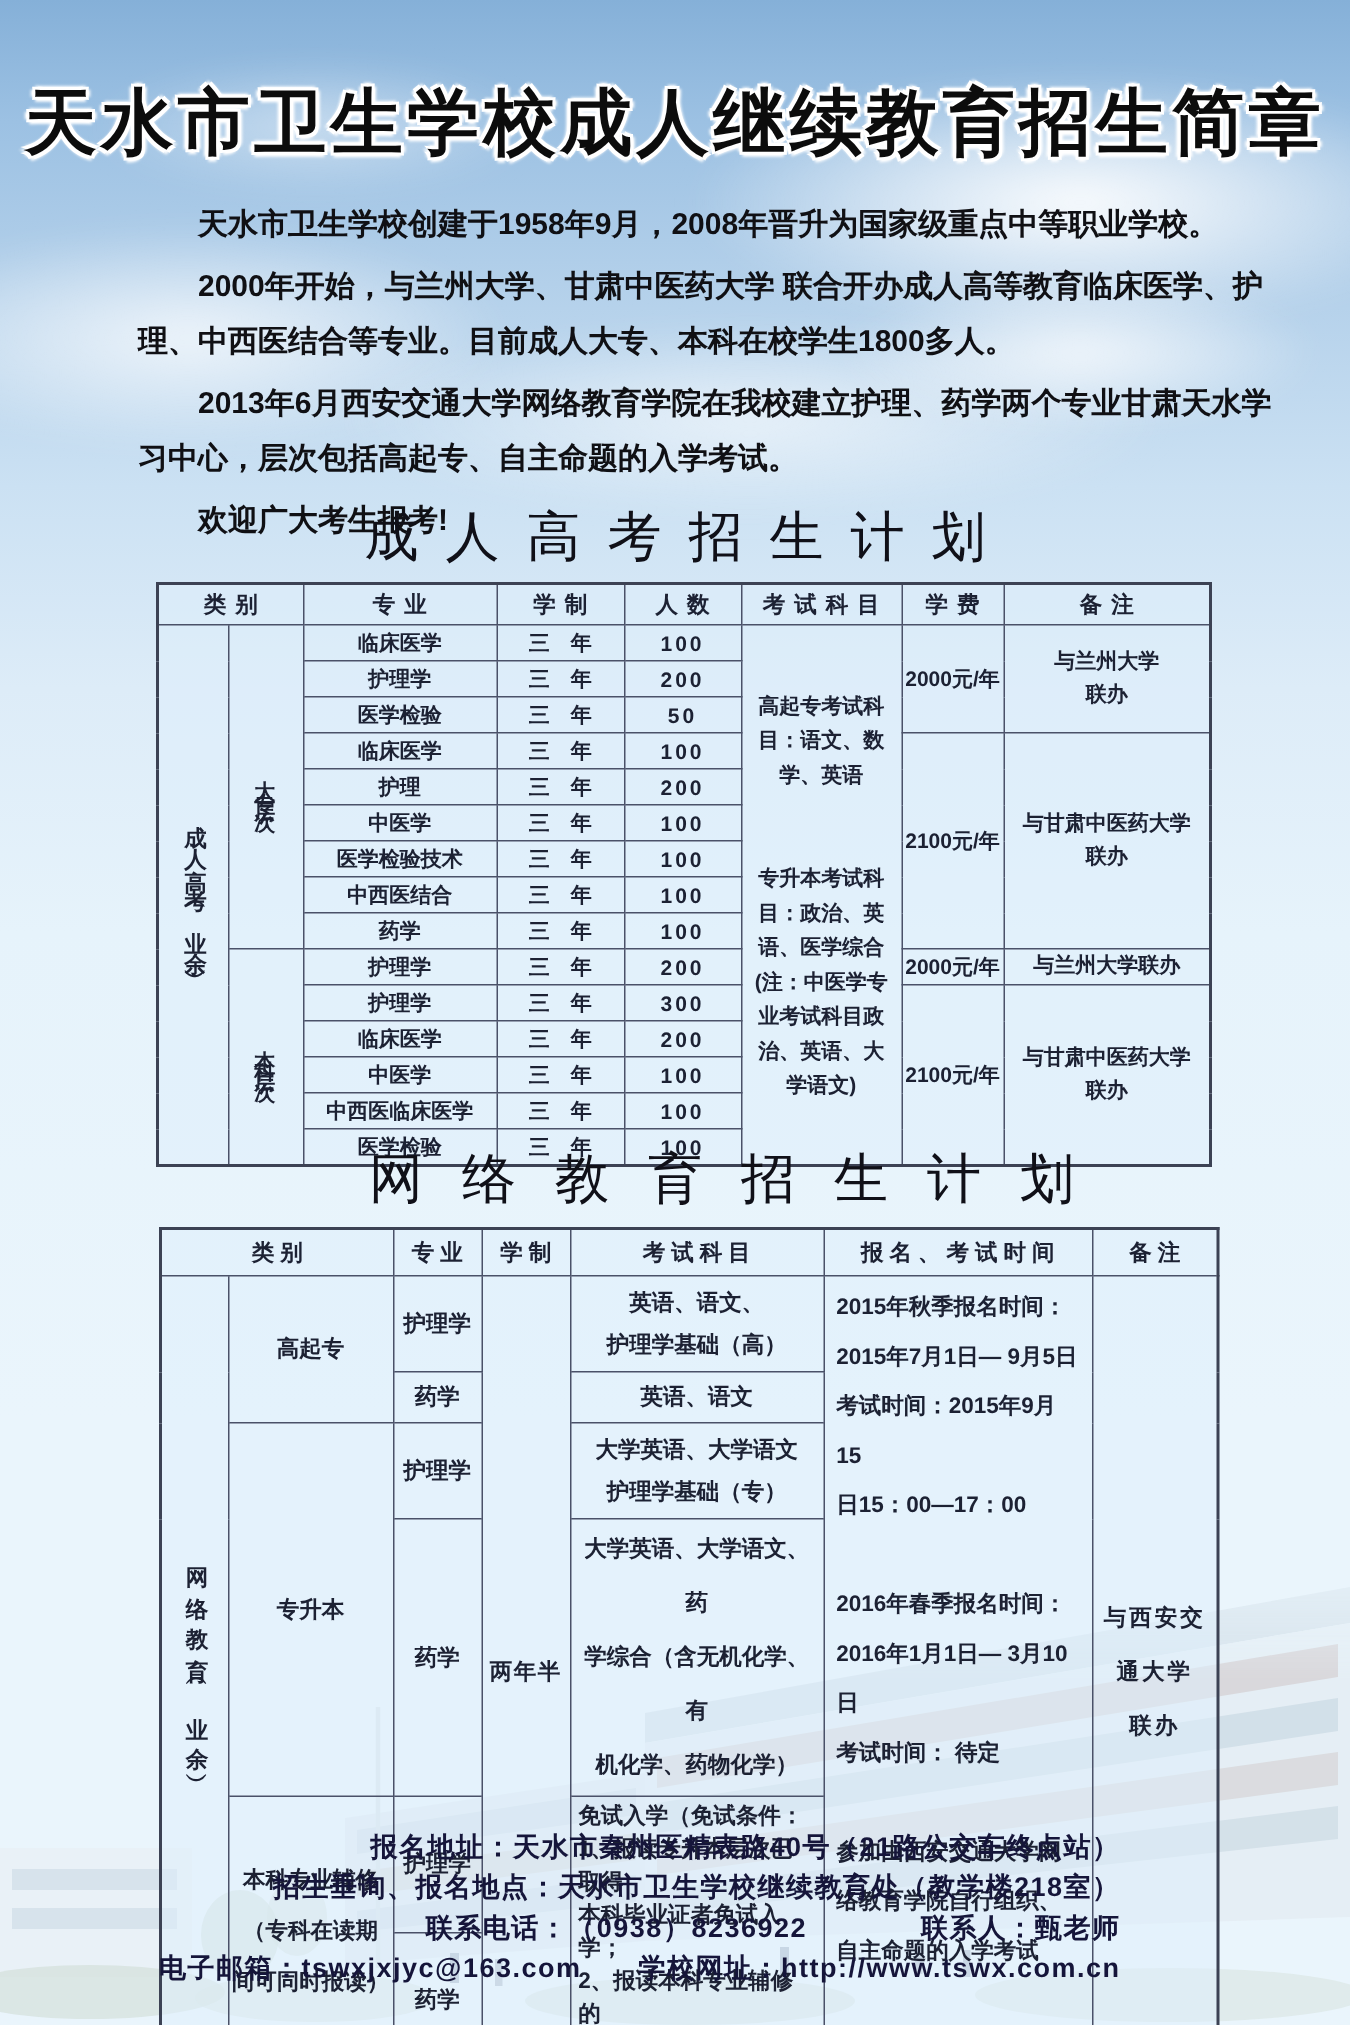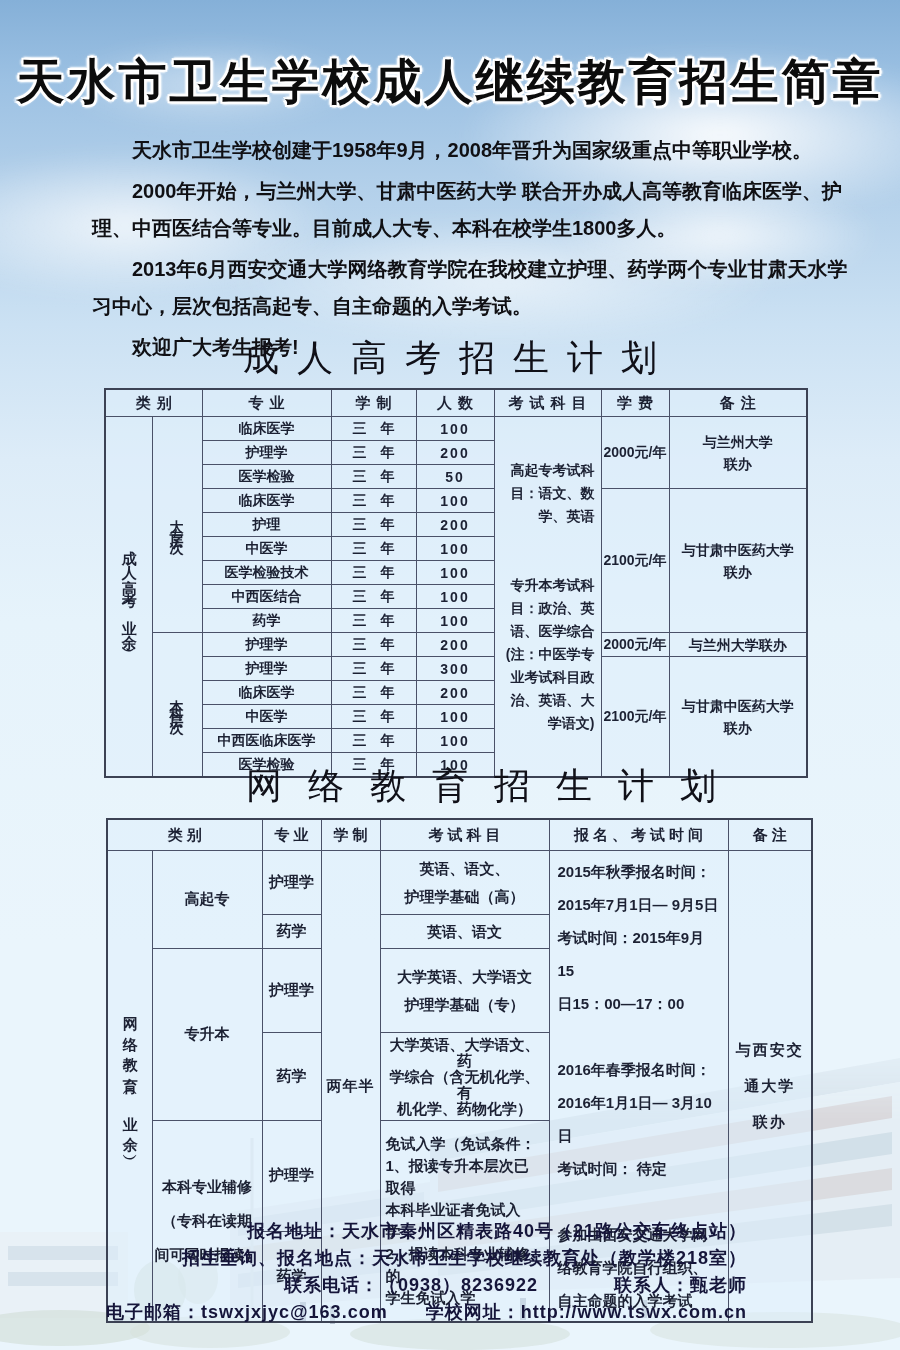--- a/index.html
+++ b/index.html
@@ -33,25 +33,25 @@
   .t1 th{height:26px;font-size:15px;letter-spacing:6px;text-indent:6px;}
   .t1 td{height:23px;font-size:14px;}
   .t1 .num{letter-spacing:2px;}
   .t2 th{height:30px;font-size:15px;letter-spacing:4px;text-indent:4px;}
   .t2 td{font-size:15px;}
   .pre{white-space:pre-line;}
   .vtext{writing-mode:vertical-rl;text-orientation:upright;margin:0 auto;display:inline-block;}
   .cat1{font-size:15px;letter-spacing:14px;}
   .lvl1{font-size:14px;letter-spacing:7px;}
   .cat2{font-size:15px;letter-spacing:20px;}
-  .exam-cell{font-size:14px;text-align:right;padding:21px 6px;line-height:23px;}
+  .exam-cell{font-size:14px;text-align:center;padding:21px 6px;line-height:23px;}
   .fee{font-size:13px;}
-  .note{font-size:14px;line-height:22px;}
+  .note{font-size:14px;line-height:22px;font-family:Liberation Serif, serif;}
   .subj{font-size:14.5px;line-height:28px;padding:2px 4px;}
-  .subjD{line-height:16px;}
+  .subjD{line-height:36px;}
   .subjE{font-size:14px;line-height:22px;text-align:left;padding:2px 5px;}
   .sched{font-size:14.5px;line-height:33px;text-align:left;padding:4px 8px;vertical-align:top;}
   .note2{font-size:15px;line-height:36px;letter-spacing:2px;}
   .lvl3{font-size:14px;line-height:34px;text-align:center;}
   .dur{font-size:15px;letter-spacing:1px;}
 
   .footer{position:absolute;top:1218px;left:106px;color:#15153a;text-align:right;}
   .footer p{margin:0;font-size:18px;font-weight:700;line-height:27px;letter-spacing:1px;}
 </style>
 </head>

